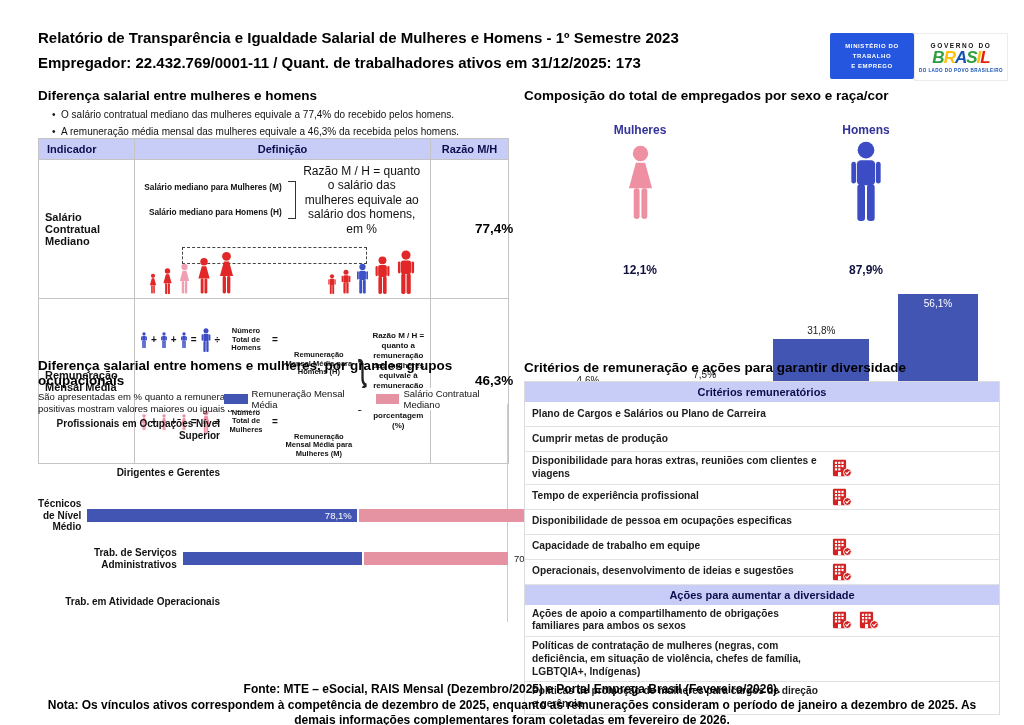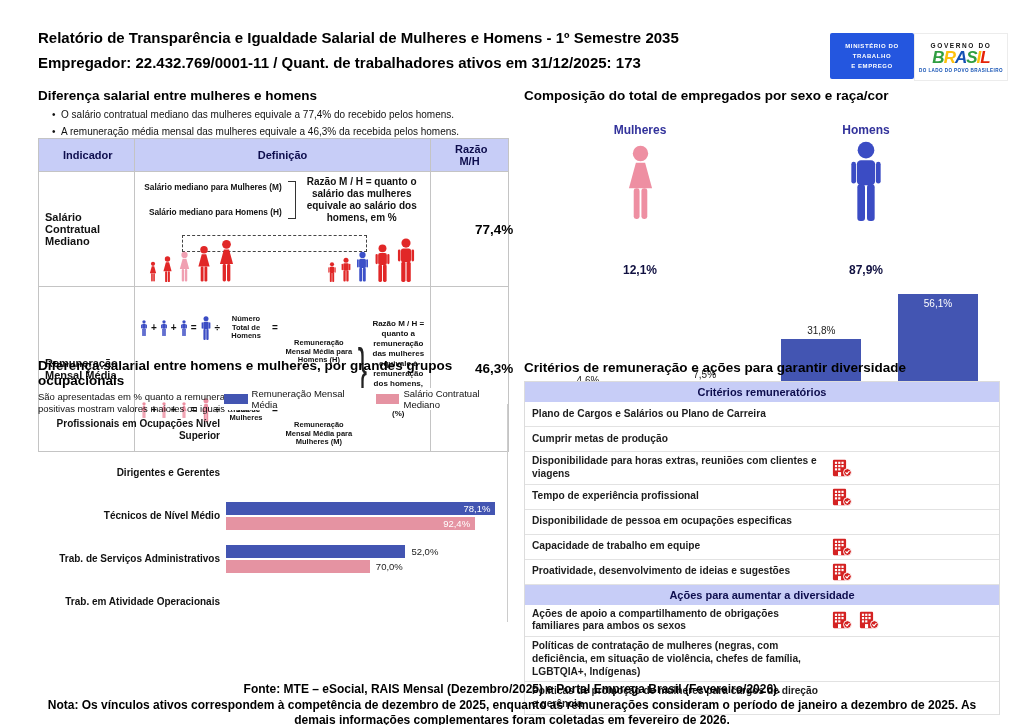--- a/index.html
+++ b/index.html
@@ -17,29 +17,29 @@
   .gov-tag{font-size:4.6px;font-weight:bold;color:#1351b4;letter-spacing:.4px;margin-top:2px;}
   
   .col-l{position:absolute;left:38px;top:88px;width:470px;height:600px;}
   .col-r{position:absolute;left:524px;top:88px;width:476px;height:600px;}
   .sec-h{font-size:13.5px;font-weight:bold;margin:0;color:#000;}
   
   .bullet{font-size:10px;margin:6px 0 0 14px;color:#111;}
   .bullet::before{content:"\2022\00a0\00a0";font-size:10px;}
   table.ind{position:absolute;top:50px;left:0;width:470px;border-collapse:collapse;table-layout:fixed;}
   table.ind th,table.ind td{border:1px solid #c4c4c4;}
-  table.ind th{background:#c7cdf7;font-size:11px;font-weight:bold;color:#0d0d4d;padding:4px 24px;text-align:left;}
+  table.ind th{background:#c7cdf7;font-size:11px;font-weight:bold;color:#0d0d4d;padding:4px 8px;text-align:left;}
   table.ind th.c{text-align:center;}
   td.ind-name{font-size:11px;font-weight:bold;padding:4px 6px;vertical-align:middle;color:#111;}
   td.ratio{font-size:13.5px;font-weight:bold;text-align:center;color:#000;padding-left:44px;}
   td.defcell{padding:4px 5px;vertical-align:middle;}
   .def1-top{display:flex;align-items:center;justify-content:center;}
   .def1-labels{display:flex;flex-direction:column;gap:16px;text-align:right;font-size:8.3px;font-weight:bold;line-height:1.1;}
   .bracket1{width:7px;height:36px;border-top:1.5px solid #333;border-right:1.5px solid #333;border-bottom:1.5px solid #333;margin:0 7px 0 6px;}
-  .def-note{width:118px;font-size:10px;font-weight:bold;text-align:center;line-height:1.2;}
+  .def-note{width:118px;font-size:12px;font-weight:normal;text-align:center;line-height:1.2;}
   .fig-strip{position:relative;display:flex;align-items:flex-end;justify-content:space-between;height:52px;margin-top:6px;padding:0 8px;}
   .grp{display:flex;align-items:flex-end;gap:3px;position:relative;z-index:1;}
   .dash{position:absolute;left:42px;right:58px;top:5px;height:15px;border:1.4px dashed #444;z-index:0;}
   .c-red{color:#e12727}.c-pink{color:#f0a0b2}.c-blue{color:#3c50c8}.c-fpink{color:#ee8fa2}.c-mblue{color:#3b4cc4}
   .def2{display:flex;align-items:center;}
   .eqs{display:flex;flex-direction:column;gap:8px;}
   .eq{display:flex;align-items:center;gap:2px;font-size:7.5px;font-weight:bold;line-height:1.15;}
   .op{font-size:10px;font-weight:bold;padding:0 1px;}
   .eq-txt{width:46px;text-align:center;}
   .eq-res{width:76px;text-align:center;margin-top:48px;}
@@ -48,21 +48,21 @@
   
   .lsec2{position:absolute;top:270px;left:0;width:470px;}
   .sub{font-size:9.5px;line-height:1.3;width:470px;color:#111;margin-top:3px;}
   .legend{position:absolute;top:30px;left:186px;display:flex;gap:14px;align-items:center;background:#fff;}
   .lg-item{display:flex;align-items:center;gap:4px;font-size:9.5px;color:#111;}
   .sw{width:26px;height:10px;}
   .sw.blue{background:#4355b2}.sw.pink{background:#e593a2}
   .oc-rows{position:absolute;top:50px;left:0;width:470px;}
   .oc-row{display:flex;align-items:center;height:43px;}
   .oc-label{width:182px;text-align:right;font-size:10px;font-weight:bold;padding-right:6px;line-height:1.15;color:#111;}
-  .oc-bars{position:relative;flex:1;display:flex;flex-direction:column;gap:2px;justify-content:center;}
+  .oc-bars{position:relative;flex:1;display:flex;flex-direction:row;gap:2px;justify-content:center;}
   .hbar{height:13px;position:relative;}
   .hbar.blue{background:#4355b2}.hbar.pink{background:#e593a2}
   .hlab-in{position:absolute;right:5px;top:1px;color:#fff;font-size:9.5px;}
   .hlab-out{position:absolute;left:calc(100% + 6px);top:1px;color:#222;font-size:9.5px;white-space:nowrap;}
   .chart-rline{position:absolute;top:46px;left:469px;height:218px;border-left:1px solid #ccc;}
   .pblock{position:absolute;top:20px;width:140px;display:flex;flex-direction:column;align-items:center;}
   .pb-f{left:46px}.pb-m{left:272px}
   .p-label{font-size:12px;font-weight:bold;color:#32329b;}
   .p-pct{font-size:12px;font-weight:bold;color:#101040;}
   .p-ico-f{margin-top:8px}.p-ico-m{margin-top:4px}
@@ -107,21 +107,21 @@
       <polygon points="9,11.5 15,11.5 19.5,28 4.5,28" fill="currentColor"></polygon>
       <rect x="7.6" y="28" width="3.8" height="20" rx="1.6" fill="currentColor"></rect>
       <rect x="12.6" y="28" width="3.8" height="20" rx="1.6" fill="currentColor"></rect>
     </symbol>
   </defs>
 </svg>
 
 <div class="page">
 
   <div class="hdr-title">
-    <div>Relatório de Transparência e Igualdade Salarial de Mulheres e Homens - 1º Semestre 2035</div>
+    <div>Relatório de Transparência e Igualdade Salarial de Mulheres e Homens - 1º Semestre 2023</div>
     <div>Empregador: 22.432.769/0001-11 / Quant. de trabalhadores ativos em 31/12/2025: 173</div>
   </div>
   <div class="logos">
     <div class="mte">
       <div>MINISTÉRIO DO</div>
       <div>TRABALHO</div>
       <div>E EMPREGO</div>
     </div>
     <div class="gov">
       <div class="gov-top">GOVERNO DO</div>
@@ -335,21 +335,21 @@
             <span class="vcat">Mulheres Não Negras</span>
           </div>
         </div>
         <div class="vcell">
           <div class="vbar pink" style="height: 13.725px;">
             <span class="vlab">7,5%</span>
             <span class="vcat">Mulheres Negras</span>
           </div>
         </div>
         <div class="vcell">
-          <div class="vbar blue" style="height: 58.194px;">
+          <div class="vbar blue" style="height: 58.194px; padding-left: 16px;">
             <span class="vlab">31,8%</span>
             <span class="vcat">Homens Não Negros</span>
           </div>
         </div>
         <div class="vcell">
           <div class="vbar blue" style="height: 102.663px;">
             <span class="vlab-in">56,1%</span>
             <span class="vcat">Homens Negros</span>
           </div>
         </div>
@@ -429,21 +429,21 @@
       <rect x="3.2" y="9.8" width="2.4" height="2.4"></rect>
                   <rect x="6.8" y="9.8" width="2.4" height="2.4"></rect>
       <rect x="6.6" y="14" width="3.4" height="4.5"></rect>
     </g>
     <circle cx="17" cy="14.5" r="4.3" fill="#d42222" stroke="#ffffff" stroke-width="1.1"></circle>
     <path d="M15.2 14.6 l1.3 1.3 2.4-2.6" stroke="#ffffff" stroke-width="1.3" fill="none" stroke-linecap="round"></path>
   </svg>
 </div>
         </div>
         <div class="crit-row">
-          <div class="crit-label">Proatividade, desenvolvimento de ideias e sugestões</div>
+          <div class="crit-label">Operacionais, desenvolvimento de ideias e sugestões</div>
           <div class="crit-icons">
   <svg class="co-ico" width="20" height="18" viewBox="0 0 22 19">
     <rect x="1" y="0.5" width="14.5" height="18" rx="1.2" fill="#d42222"></rect>
     <g fill="#ffffff">
       <rect x="3.2" y="2.6" width="2.4" height="2.4"></rect>
                   <rect x="6.8" y="2.6" width="2.4" height="2.4"></rect>
                   <rect x="10.4" y="2.6" width="2.4" height="2.4"></rect>
       <rect x="3.2" y="6.2" width="2.4" height="2.4"></rect>
                   <rect x="6.8" y="6.2" width="2.4" height="2.4"></rect>
                   <rect x="10.4" y="6.2" width="2.4" height="2.4"></rect>

